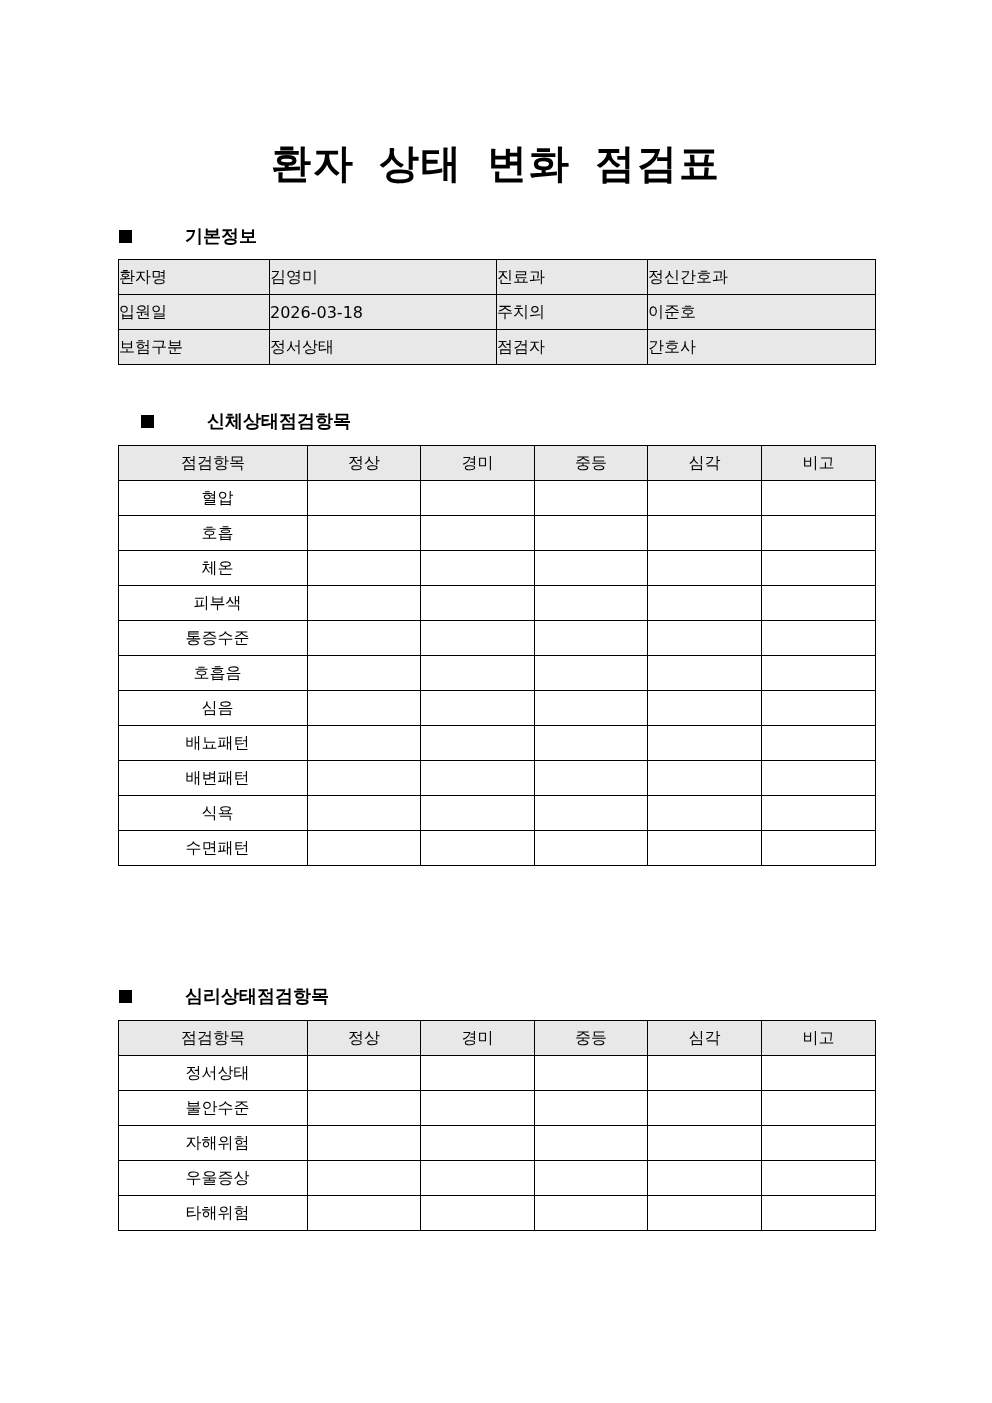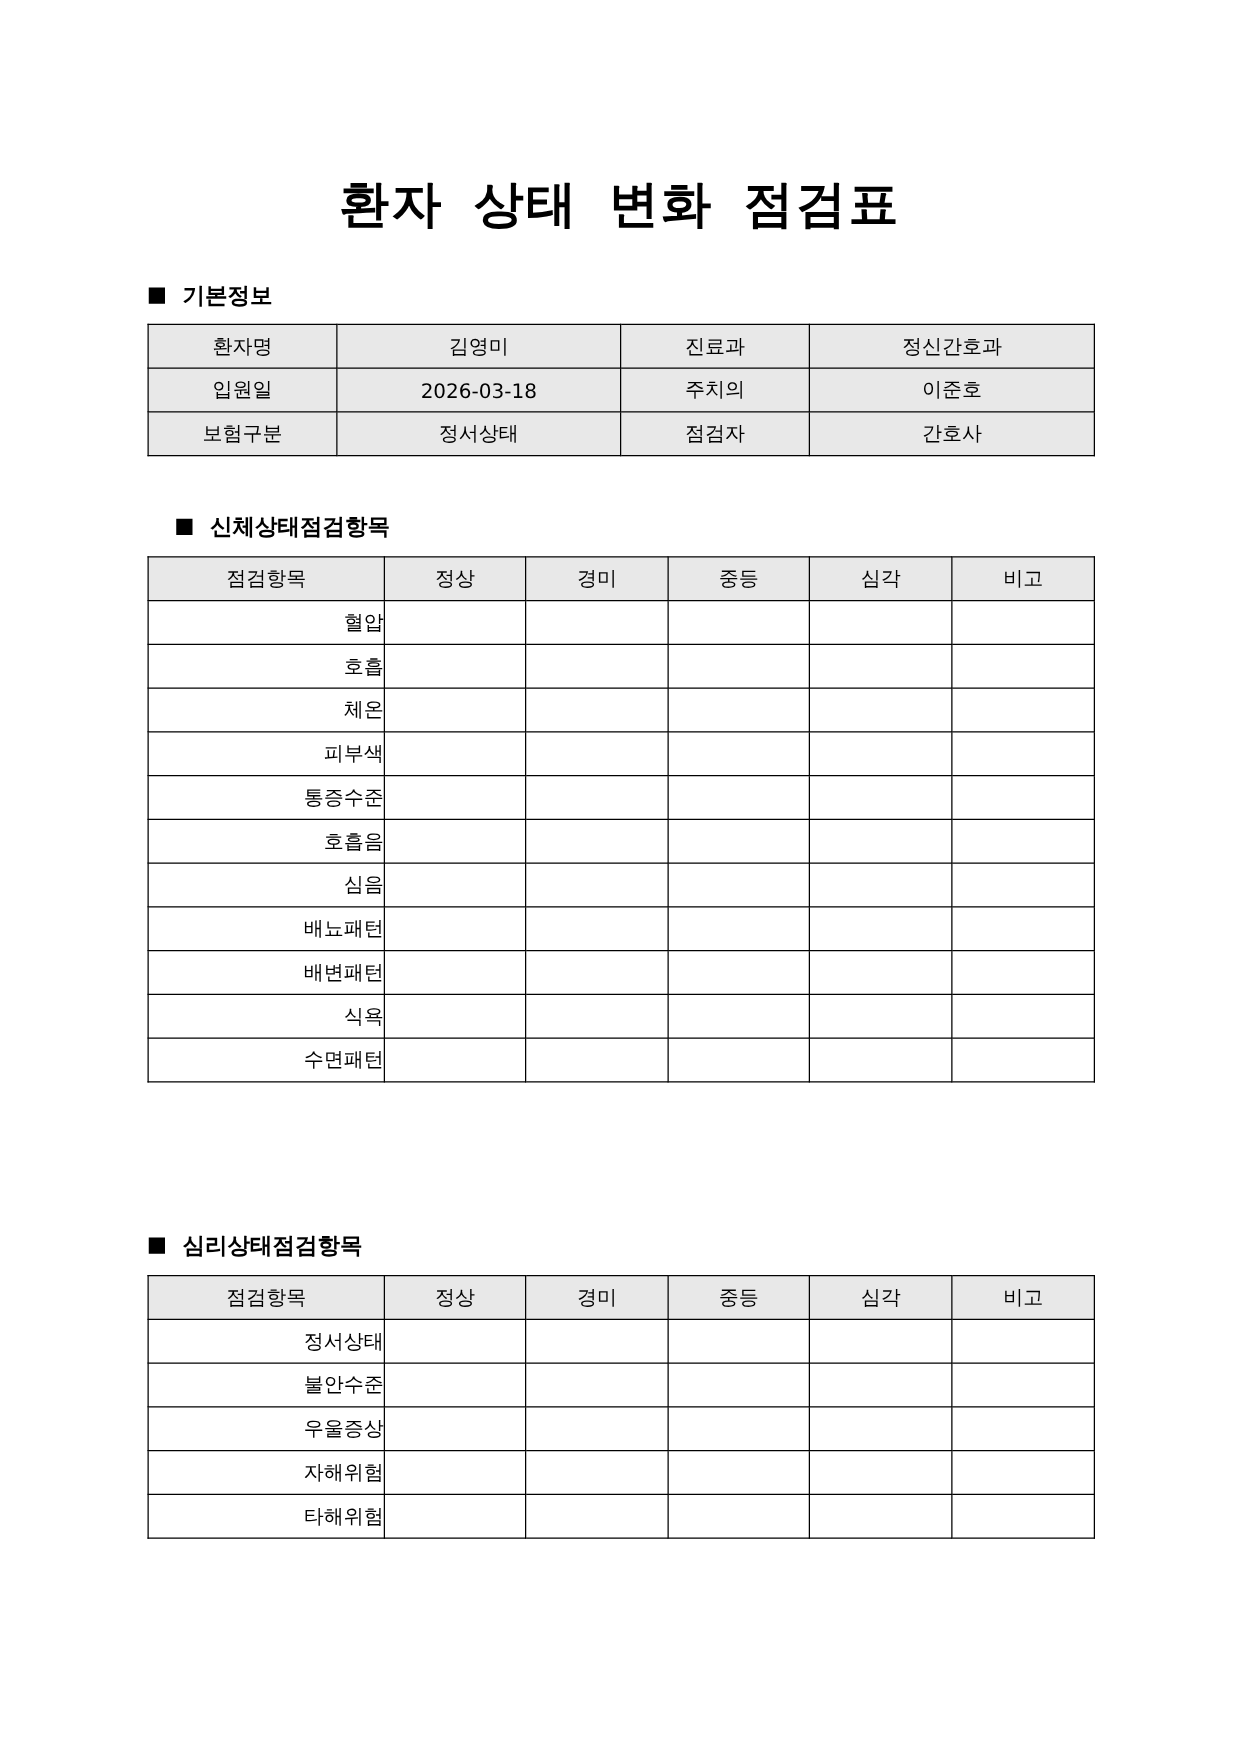--- a/index.html
+++ b/index.html
@@ -1,23 +1,23 @@
 <!DOCTYPE html>
 <html><head>
 <meta charset="utf-8">
 <style>
   html, body { margin: 0; padding: 0; background: #ffffff; }
   body { width: 992px; height: 1403px; position: relative; font-family: "DejaVu Sans", "Liberation Sans", sans-serif; color: #000; }
   .page-title { position: absolute; top: 136px; left: 0; width: 992px; text-align: center; font-size: 40px; font-weight: bold; letter-spacing: 2px; word-spacing: 8px; }
-  .section-heading { position: absolute; left: 119px; font-size: 18px; font-weight: bold; display: flex; align-items: center; }
+  .section-heading { position: absolute; left: 119px; font-size: 18px; font-weight: bold; display: flex; align-items: center; gap: 39px; }
   .section-heading .bullet { display: inline-block; width: 13px; height: 13px; background: #000; margin-right: 14px; }
   table { position: absolute; left: 118px; width: 757px; border-collapse: collapse; table-layout: fixed; font-size: 16px; }
   td, th { border: 1.5px solid #000; padding: 0; height: 34px; font-weight: normal; }
-  .shade { background: #e8e8e8; text-align: center; }
-  .item { text-align: right; padding-left: 9px; background: #fff; }
+  .shade { background: #e8e8e8; }
+  .item { text-align: center; padding-left: 9px; background: #fff; }
   .blank { background: #fff; }
 </style>
 </head>
 <body>
 
 <div class="page-title">환자 상태 변화 점검표</div>
 
 <div class="section-heading" style="top:224px;">
   <span class="bullet"></span>
   <span>기본정보</span>
@@ -203,29 +203,29 @@
       </tr>
       <tr>
         <td class="item">불안수준</td>
         <td class="blank"></td>
         <td class="blank"></td>
         <td class="blank"></td>
         <td class="blank"></td>
         <td class="blank"></td>
       </tr>
       <tr>
+        <td class="item">자해위험</td>
+        <td class="blank"></td>
+        <td class="blank"></td>
+        <td class="blank"></td>
+        <td class="blank"></td>
+        <td class="blank"></td>
+      </tr>
+      <tr>
         <td class="item">우울증상</td>
-        <td class="blank"></td>
-        <td class="blank"></td>
-        <td class="blank"></td>
-        <td class="blank"></td>
-        <td class="blank"></td>
-      </tr>
-      <tr>
-        <td class="item">자해위험</td>
         <td class="blank"></td>
         <td class="blank"></td>
         <td class="blank"></td>
         <td class="blank"></td>
         <td class="blank"></td>
       </tr>
       <tr>
         <td class="item">타해위험</td>
         <td class="blank"></td>
         <td class="blank"></td>

